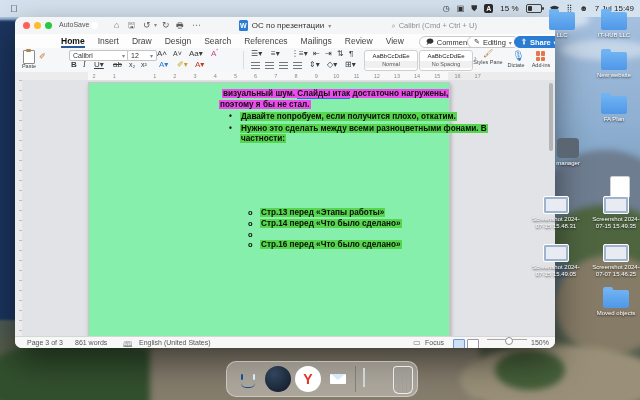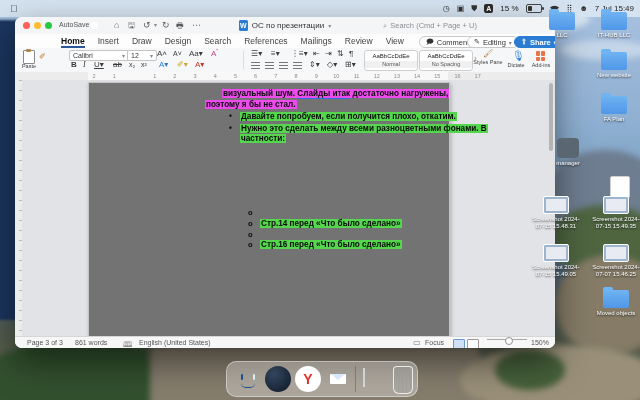--- a/index.html
+++ b/index.html
@@ -65,21 +65,21 @@
   .grid4 i{background:#e8744a;border-radius:1px;}
 
   
   #hruler{left:0;top:55px;width:540px;height:8px;background:#ececec;border-bottom:1px solid #cfcfcf;}
   #hruler .pagezone{position:absolute;left:73px;top:0;width:360px;height:8px;background:#f8f8f8;}
   #ruler-nums{position:absolute;left:69px;top:1px;display:flex;}
   #ruler-nums span{display:inline-block;width:20.2px;text-align:center;font-size:5.5px;color:#8a8a8a;}
   #vruler{left:0;top:63px;width:7px;height:256px;background:#ececec;border-right:1px solid #cfcfcf;
     background-image:repeating-linear-gradient(#bbb 0 1px,transparent 1px 10px);background-size:3px 100%;background-repeat:no-repeat;background-position:right;}
   #canvas{left:7px;top:63px;width:533px;height:256px;background:#e2e3e6;}
-  #page{position:absolute;left:66px;top:2px;width:360px;height:254px;background:#737373;border:1px solid #c6c6c6;box-shadow:1px 2px 4px rgba(0,0,0,0.25);}
+  #page{position:absolute;left:66px;top:2px;width:360px;height:254px;background:#86efac;border:1px solid #c6c6c6;box-shadow:1px 2px 4px rgba(0,0,0,0.25);}
   #vscroll{position:absolute;right:2px;top:3px;width:4px;height:68px;background:#b5b5b5;border-radius:2px;}
 
   
   #doctext{position:absolute;left:0;top:0;width:360px;height:254px;font-size:8.2px;font-weight:600;color:#0a0a0a;line-height:10.6px;}
   .tline{position:absolute;white-space:nowrap;}
   .hl-m{background:#ee4bee;padding:0 1px;}
   .hl-g{background:#55d64e;padding:0 1px;}
   .gram{border-bottom:1.5px solid #2e6fdf;}
   .b-marker{display:inline-block;width:11px;}
   .b-marker:before{content:"\2022";}
@@ -177,21 +177,21 @@
       <span class="abs tbicon" style="left:147px;">↻</span>
       <span class="abs tbicon" style="left:161px;font-size:8px;">🖶</span>
       <span class="abs tbicon" style="left:177px;">⋯</span>
       <span id="doc-title" class="abs">
         <span class="wdoc">W</span>
         <span>ОС по презентации</span>
         <span style="font-size:6px;color:#888;">▾</span>
       </span>
       <span id="search" class="abs">
         <span>⌕</span>
-        <span>Search (Cmd + Page + U)</span>
+        <span>Calibri (Cmd + Ctrl + U)</span>
       </span>
     </div>
 
     <div id="tabsrow" class="abs">
       <span id="tabs">
           <span>Home</span>
           <span>Insert</span>
           <span>Draw</span>
           <span>Design</span>
           <span>Search</span>
@@ -313,35 +313,35 @@
     </div>
 
     <div id="vruler" class="abs"></div>
 
     <div id="canvas" class="abs">
       <div id="page">
         <div id="doctext">
           <div class="tline" style="left:133px;top:6px;">
             <span class="hl-m" style="background: rgb(238, 75, 238);"><span>визуальный шум. </span><span class="gram">Слайды итак</span><span> достаточно нагружены,</span></span>
           </div>
-          <div class="tline" style="left:116px;top:16.6px;">
+          <div class="tline" style="left:130px;top:16.6px;">
             <span class="hl-m" style="background: rgb(238, 75, 238);">поэтому я бы не стал.</span>
           </div>
           <div class="tline" style="left:140px;top:29px;">
             <span class="b-marker"></span><span class="hl-g" style="background: rgb(85, 214, 78);">Давайте попробуем, если получится плохо, откатим.</span>
           </div>
           <div class="tline" style="left:140px;top:40.5px;">
             <span class="b-marker"></span><span class="hl-g" style="background: rgb(85, 214, 78);">Нужно это сделать между всеми разноцветными фонами. В</span>
           </div>
           <div class="tline" style="left:151px;top:51px;">
             <span class="hl-g" style="background: rgb(85, 214, 78);">частности:</span>
           </div>
           <div id="sublist">
               <div class="subline">
-              <span class="sub-marker"></span>
+              <span class="sub-marker"></span><span class="hl-g" style="background: rgb(85, 214, 78);">Стр.13 перед «Этапы работы»</span>
             </div>
               <div class="subline">
               <span class="sub-marker"></span><span class="hl-g" style="background: rgb(85, 214, 78);">Стр.14 перед «Что было сделано»</span>
             </div>
               <div class="subline">
               <span class="sub-marker"></span>
             </div>
               <div class="subline">
               <span class="sub-marker"></span><span class="hl-g" style="background: rgb(85, 214, 78);">Стр.16 перед «Что было сделано»</span>
             </div>

